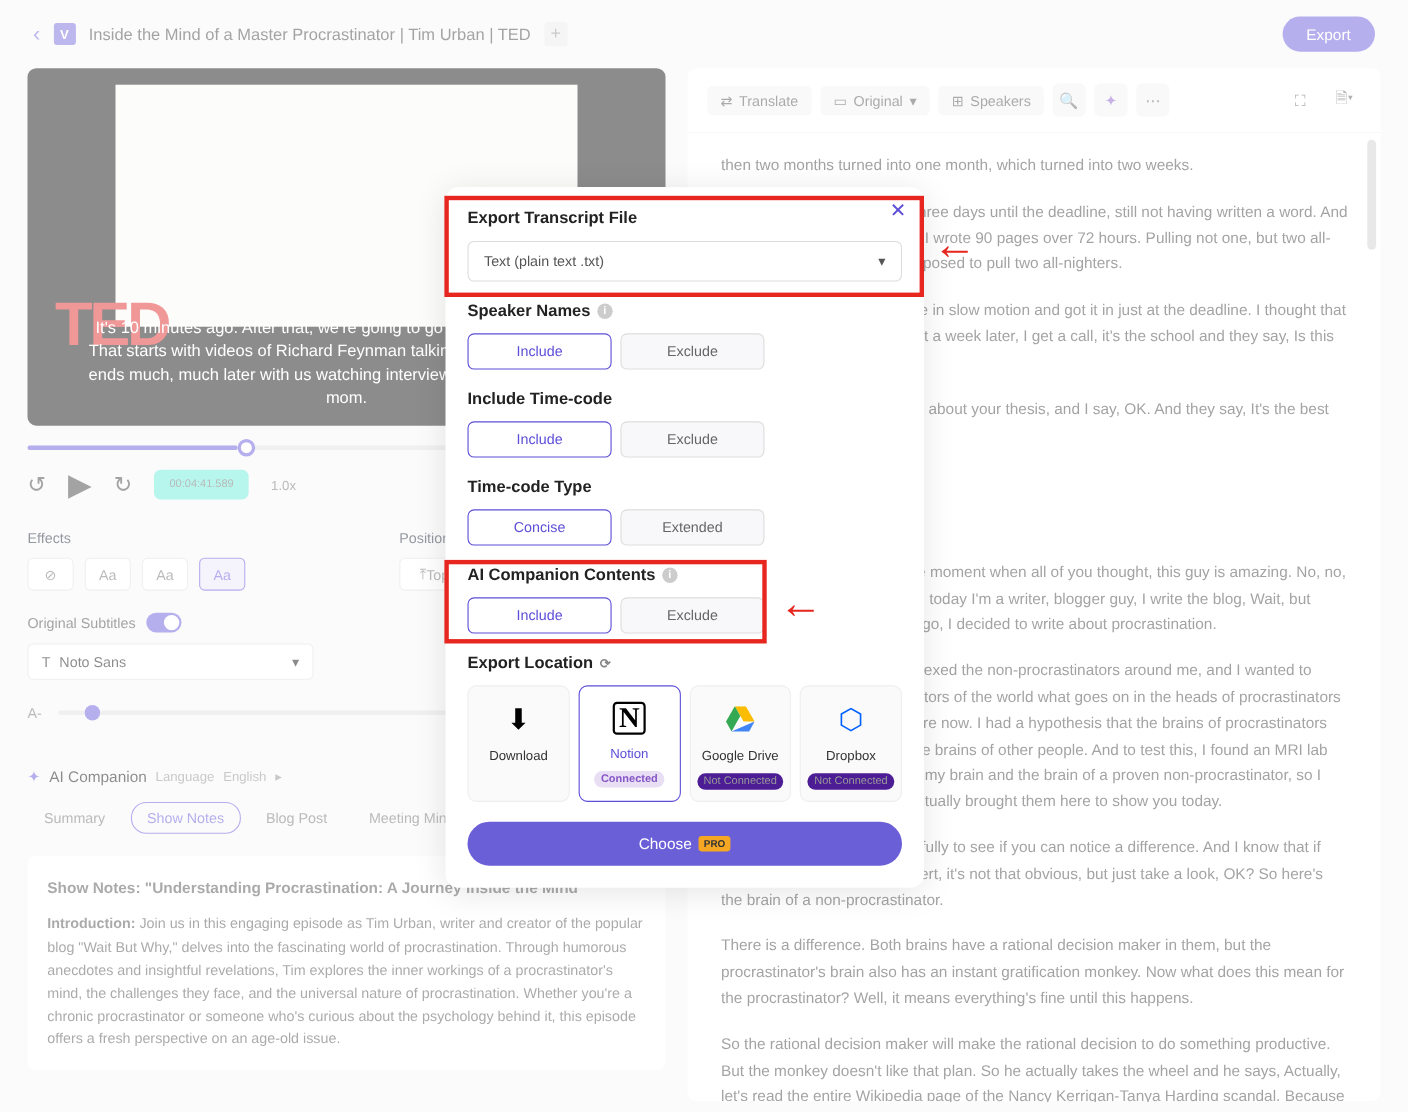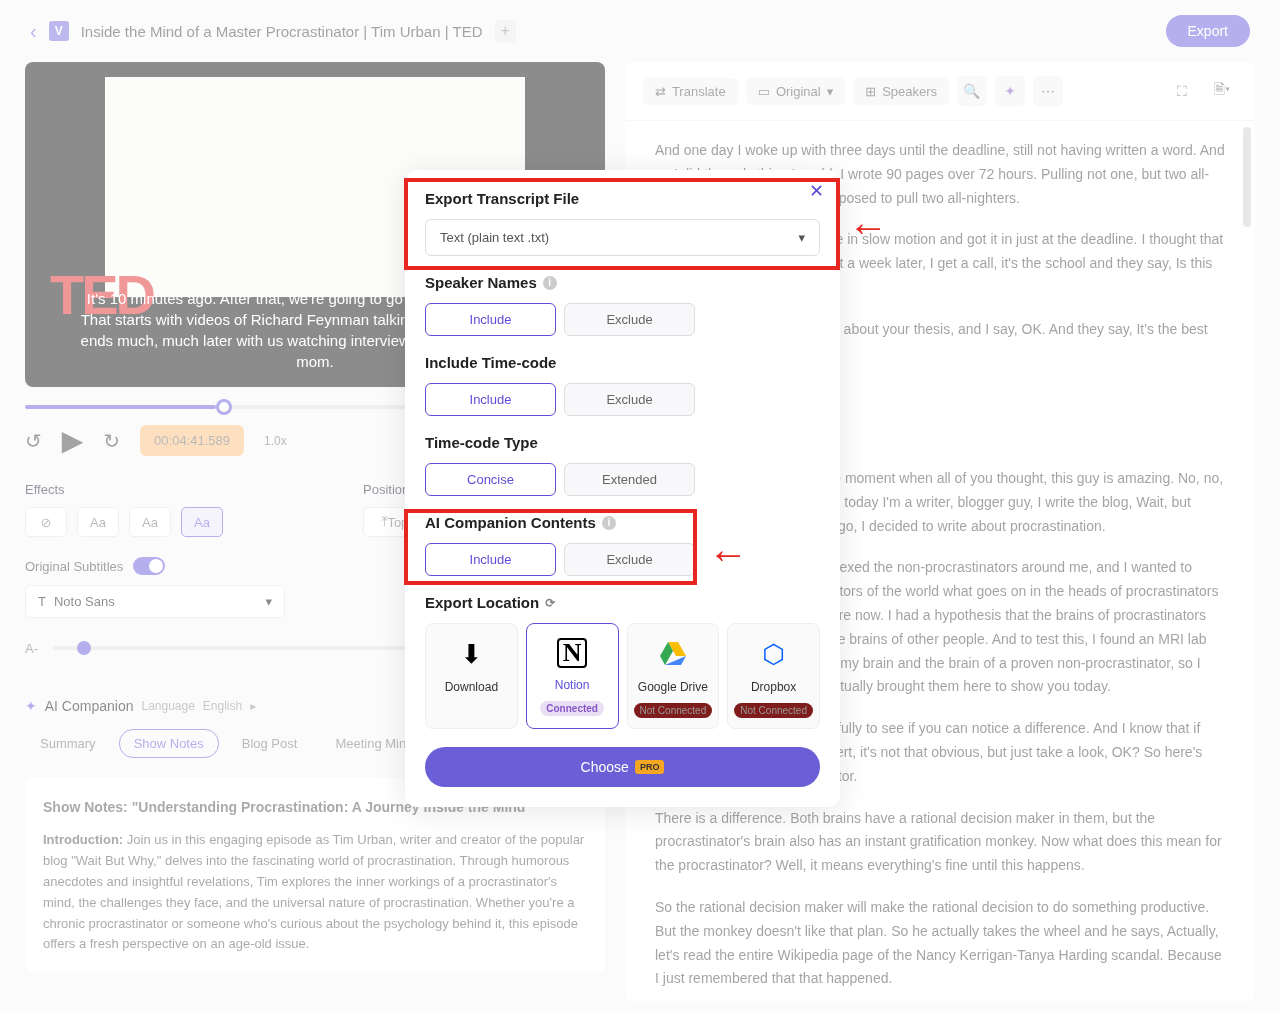--- a/index.html
+++ b/index.html
@@ -15,21 +15,21 @@
 .video-player { background: #000; height: 325px; border-radius: 8px; position: relative; overflow: hidden; }
 .video-scene { position: absolute; top: 15px; left: 80px; right: 80px; height: 220px; background: #f8f8f6; }
 .ted-logo { position: absolute; bottom: 60px; left: 25px; color: #dd1b1b; font-size: 56px; font-weight: 900; letter-spacing: -3px; }
 .caption-overlay { position: absolute; bottom: 15px; left: 50px; right: 50px; color: white; text-align: center; font-size: 15px; line-height: 1.4; }
 .progress-bar { margin-top: 18px; height: 4px; background: #ddd; border-radius: 2px; position: relative; }
 .progress-fill { height: 100%; width: 33%; background: #5d4ed8; border-radius: 2px; }
 .progress-thumb { position: absolute; left: 33%; top: -6px; width: 16px; height: 16px; background: white; border: 3px solid #5d4ed8; border-radius: 50%; }
 .controls { display: flex; align-items: center; gap: 20px; margin-top: 15px; }
 .ctrl-icon { font-size: 20px; color: #333; cursor: pointer; }
 .play-icon { font-size: 28px; }
-.time-code { background: #fdba74; padding: 8px 14px; border-radius: 6px; font-size: 13px; color: #666; }
+.time-code { background: #5eead4; padding: 8px 14px; border-radius: 6px; font-size: 10px; color: #666; }
 .speed { font-size: 12px; color: #666; }
 .section-row { display: flex; gap: 140px; margin-top: 25px; }
 .section-label { font-size: 13px; color: #0f172a; margin-bottom: 10px; }
 .fx-btns { display: flex; gap: 10px; }
 .fx-btn { width: 42px; height: 30px; border: 1px solid #ddd; border-radius: 5px; background: white; display: flex; align-items: center; justify-content: center; font-size: 13px; color: #666; cursor: pointer; }
 .fx-btn.active { background: #e8e5f8; border-color: #5d4ed8; color: #5d4ed8; }
 .subtitle-row { display: flex; align-items: center; gap: 10px; margin-top: 20px; font-size: 13px; color: #333; }
 .toggle { width: 32px; height: 18px; background: #5d4ed8; border-radius: 9px; position: relative; cursor: pointer; }
 .toggle::after { content: ''; position: absolute; right: 2px; top: 2px; width: 14px; height: 14px; background: white; border-radius: 50%; }
 .font-select { margin-top: 10px; background: white; border: 1px solid #ddd; border-radius: 5px; padding: 8px 12px; font-size: 13px; width: 260px; display: flex; align-items: center; gap: 8px; cursor: pointer; }
@@ -65,21 +65,21 @@
 .toggle-opt { flex: 1; padding: 8px; border: 1px solid #ddd; border-radius: 6px; font-size: 13px; text-align: center; cursor: pointer; background: #f8f8fa; color: #666; }
 .toggle-opt.selected { border-color: #5d4ed8; color: #5d4ed8; background: white; }
 .toggle-opt:first-child { margin-right: 8px; }
 .export-grid { display: flex; gap: 8px; }
 .export-card { flex: 1; border: 1px solid #eee; border-radius: 8px; padding: 14px 4px 10px; text-align: center; cursor: pointer; background: #fafafa; }
 .export-card.selected { border-color: #5d4ed8; background: white; }
 .export-card-icon { font-size: 26px; height: 32px; display: flex; align-items: center; justify-content: center; margin-bottom: 10px; }
 .export-card-name { font-size: 12px; color: #333; margin-bottom: 6px; }
 .conn-badge { font-size: 10px; padding: 2px 6px; border-radius: 8px; display: inline-block; }
 .conn-badge.connected { background: #e8dff5; color: #8656c6; font-weight: bold; }
-.conn-badge.not { background: #7f1d1d; color: #999; }
+.conn-badge.not { background: #4c1d95; color: #999; }
 .choose-btn { width: 100%; background: #6b5fd8; color: white; padding: 12px; border-radius: 24px; border: none; font-size: 14px; font-weight: 500; margin-top: 18px; cursor: pointer; display: flex; align-items: center; justify-content: center; gap: 6px; }
 .pro-badge { background: #f5a623; color: #333; font-size: 9px; font-weight: 700; padding: 2px 5px; border-radius: 3px; }
 .red-box1 { position: absolute; border: 4px solid #e6261f; pointer-events: none; z-index: 200; left: 404px; top: 178px; width: 436px; height: 92px; }
 .red-box2 { position: absolute; border: 4px solid #e6261f; pointer-events: none; z-index: 200; left: 404px; top: 509px; width: 293px; height: 76px; }
 .red-arrow { position: absolute; z-index: 200; font-size: 40px; color: #e6261f; font-weight: 900; }
 .arrow1 { left: 848px; top: 200px; }
 .arrow2 { left: 708px; top: 527px; }
 </style>
 </head>
 <body>
@@ -182,20 +182,21 @@
         </button>
       <div class="tb-icon">🔍</div>
       <div class="tb-icon" style="color:#8656c6">✦</div>
       <div class="tb-icon">⋯</div>
       <div class="fs-icons">
         <div class="tb-icon" style="background:none">⛶</div>
         <div class="tb-icon" style="background:none">🗎▾</div>
       </div>
     </div>
     <div class="transcript">
+      <p>then two months turned into one month, which turned into two weeks.</p>
       <p>And one day I woke up with three days until the deadline, still not having written a word. And so I did the only thing I could. I wrote 90 pages over 72 hours. Pulling not one, but two all-nighters. Humans are not supposed to pull two all-nighters.</p>
       <p>Sprinted across campus, dove in slow motion and got it in just at the deadline. I thought that was the end of everything. But a week later, I get a call, it's the school and they say, Is this Tim Urban? And I say, Yeah.</p>
       <p>And they say, We need to talk about your thesis, and I say, OK. And they say, It's the best one we've ever seen.</p>
       <p>That did not happen.</p>
       <p>It was a very, very bad thesis.</p>
       <p>I just wanted to enjoy that one moment when all of you thought, this guy is amazing. No, no, it was very, very bad. Anyway, today I'm a writer, blogger guy, I write the blog, Wait, but why? And a couple of years ago, I decided to write about procrastination.</p>
       <p>My behavior has always perplexed the non-procrastinators around me, and I wanted to explain to the non-procrastinators of the world what goes on in the heads of procrastinators and why we are the way we are now. I had a hypothesis that the brains of procrastinators were actually different than the brains of other people. And to test this, I found an MRI lab that actually let me scan both my brain and the brain of a proven non-procrastinator, so I could compare them. And I actually brought them here to show you today.</p>
       <p>I want you to take a look carefully to see if you can notice a difference. And I know that if you're not a trained brain expert, it's not that obvious, but just take a look, OK? So here's the brain of a non-procrastinator.</p>
       <p>There is a difference. Both brains have a rational decision maker in them, but the procrastinator's brain also has an instant gratification monkey. Now what does this mean for the procrastinator? Well, it means everything's fine until this happens.</p>
       <p>So the rational decision maker will make the rational decision to do something productive. But the monkey doesn't like that plan. So he actually takes the wheel and he says, Actually, let's read the entire Wikipedia page of the Nancy Kerrigan-Tanya Harding scandal. Because I just remembered that that happened.</p>

